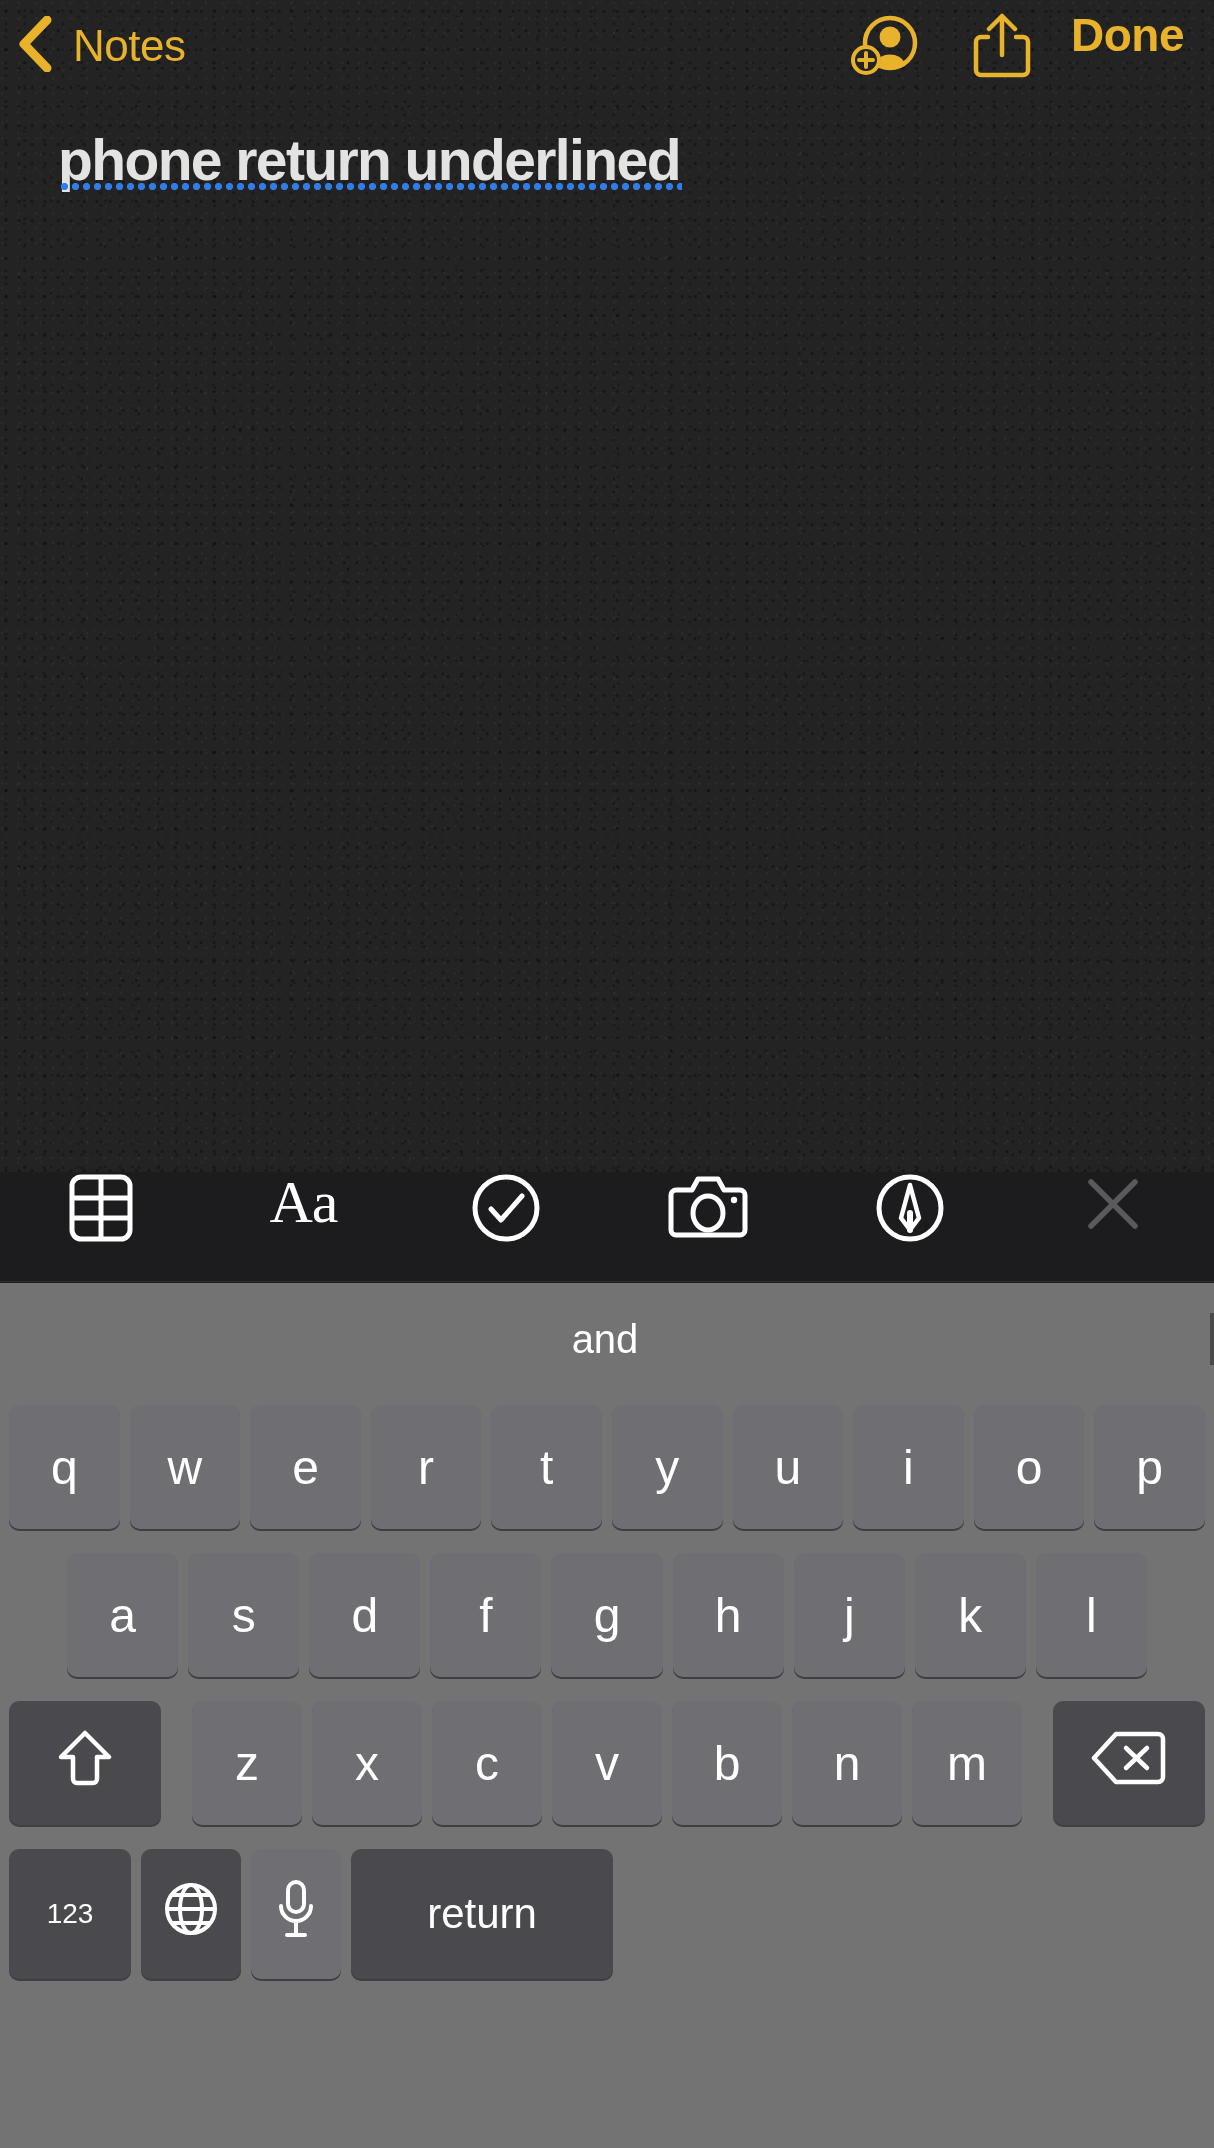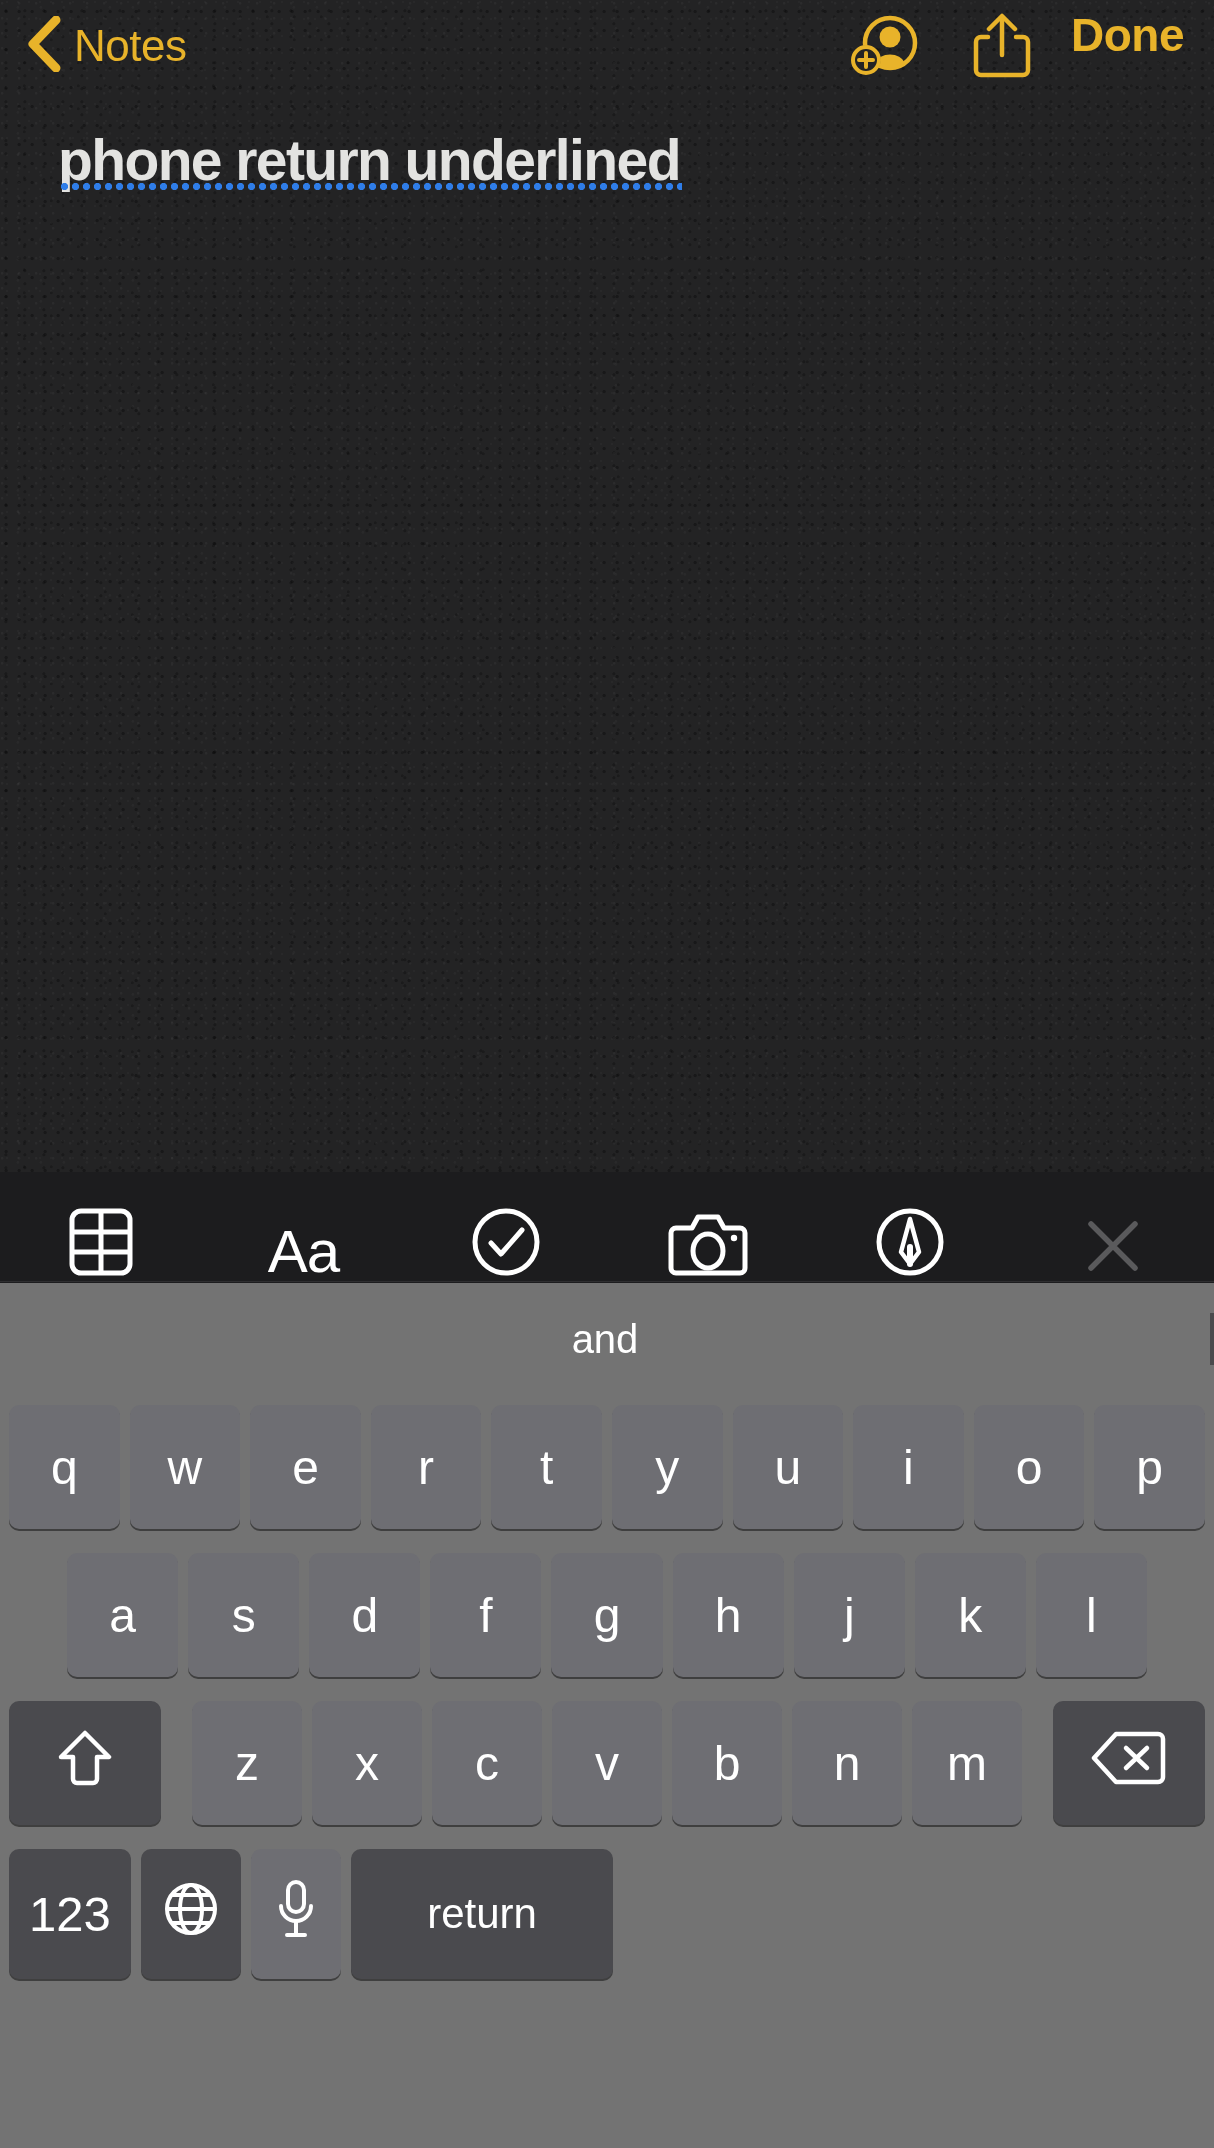--- a/index.html
+++ b/index.html
@@ -30,22 +30,22 @@
     background-size: 17px 15px, 13px 19px, 23px 21px, 19px 13px, 11px 17px, 27px 23px;
   }
 
   
   #navbar {
     position:absolute; left:0; top:0;
     width:1214px; height:100px;
     display:flex; align-items:center;
   }
   #back-button {
-    position:absolute; left:26px; top:14px;
-    display:flex; align-items:center; gap:12px;
+    position:absolute; left:17px; top:14px;
+    display:flex; align-items:center; gap:20px;
     height:64px;
     text-align:right;
   }
   #back-label {
     color:#e8b32a; font-size:44px; letter-spacing:-0.5px;
     line-height:1;
   }
   #nav-right {
     position:absolute; right:0; top:8px;
     display:flex; align-items:center; gap:0;
@@ -93,21 +93,21 @@
   
   #note-toolbar {
     position:absolute; left:0; top:1172px;
     width:1214px; height:110px;
     background:#1c1c1e;
     display:flex; align-items:center;
   }
   .tb-item {
     flex:1 1 0;
     height:110px;
-    display:flex; align-items:flex-end; justify-content:center;
+    display:flex; align-items:flex-start; justify-content:center;font-family:Liberation Serif, serif;
   }
   #toolbar-separator {
     position:absolute; left:0; top:109px;
     width:1214px; height:1px;
     background:#2e2e30;
   }
 
   
   #keyboard {
     position:absolute; left:0; top:1283px;
@@ -153,21 +153,21 @@
   }
   .key.dark { background:#4a4a4e; }
 
   #row-top .key { flex:1 1 0; }
   #row-home { padding:0 62px; }
   #row-bottom2 { padding:0 4px; }
   #row-bottom2 .key-shift { flex:0 0 152px; margin-right:26px; }
   #row-bottom2 .key-backspace { flex:0 0 152px; margin-left:26px; }
   #row-bottom3 { padding:0 4px; height:130px; }
   #row-bottom3 .key { height:130px; }
-  #row-bottom3 .key-123 { flex:0 0 122px; font-size:49px; }
+  #row-bottom3 .key-123 { flex:0 0 122px; font-size:28px; }
   #row-bottom3 .key-globe { flex:0 0 100px; }
   #row-bottom3 .key-mic { flex:0 0 90px; background:#6e6e73; }
   #row-bottom3 .key-space { flex:1 1 auto; font-size:42px; }
   #row-bottom3 .key-return { flex:0 0 262px; font-size:42px; }
 </style>
 </head>
 <body>
 
 <div id="screen">
 

